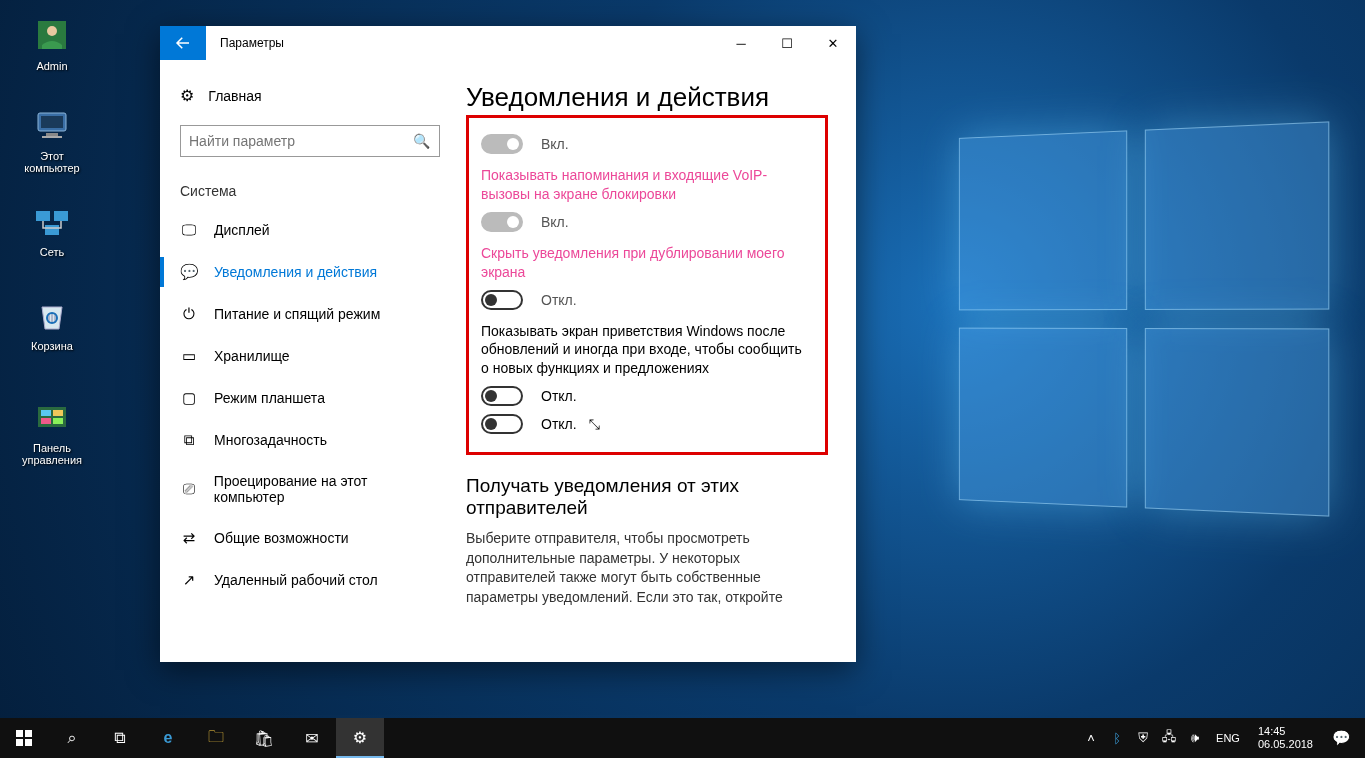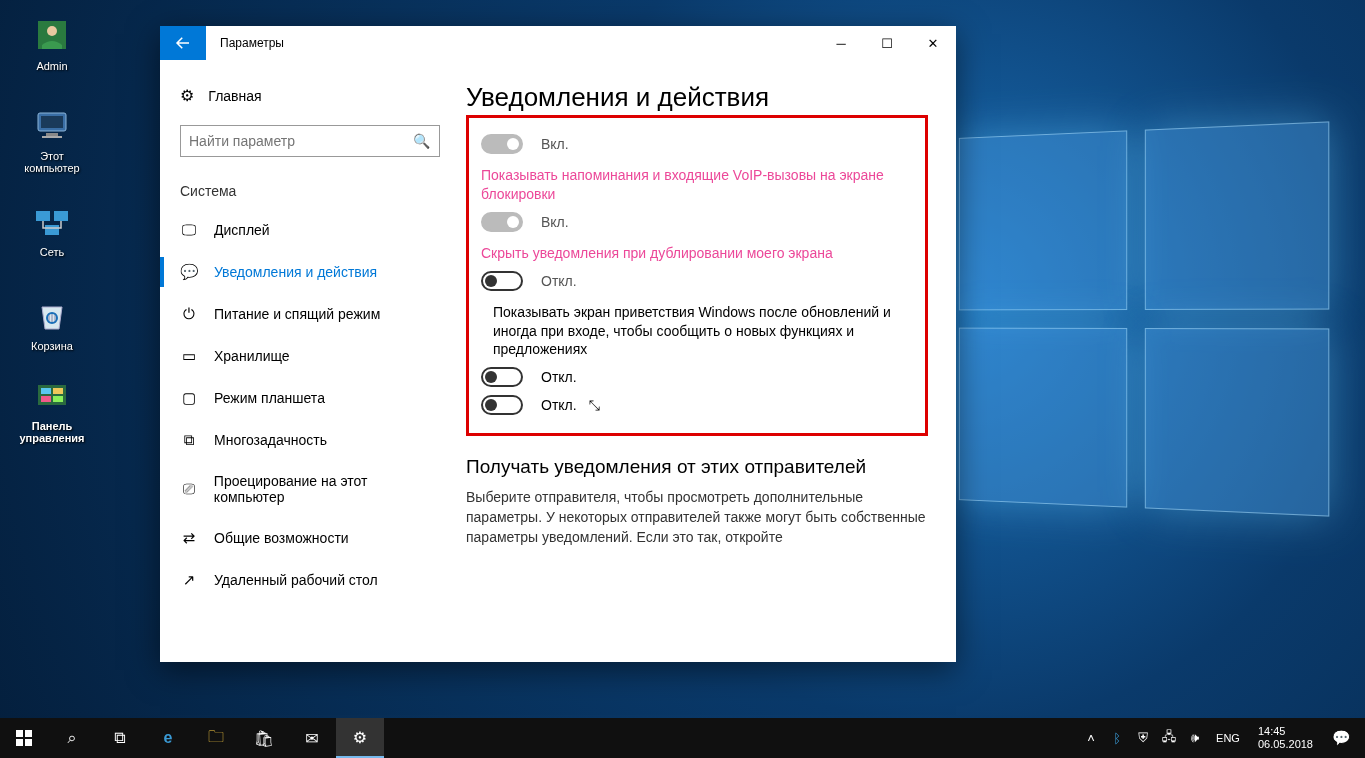--- a/index.html
+++ b/index.html
@@ -8,21 +8,21 @@
 
 
 .bg-logo { position: absolute; right: 40px; top: 130px; display: grid; grid-template-columns: 180px 180px; grid-template-rows: 180px 180px; gap: 18px; transform: perspective(900px) rotateY(-12deg); }
 .bg-logo div { background: rgba(90,180,255,0.35); border: 1px solid rgba(180,230,255,0.5); box-shadow: 0 0 40px rgba(100,200,255,0.4); }
 
 
 .desktop-icon { position: absolute; width: 76px; text-align: center; color: #fff; font-size: 11px; text-shadow: 1px 1px 2px #000; cursor: pointer; }
 .desktop-icon .ico { width: 42px; height: 42px; margin: 0 auto 4px; display: flex; align-items: center; justify-content: center; font-size: 30px; }
 
 
-.window { position: absolute; left: 160px; top: 26px; width: 796px; height: 636px; background: #fff; box-shadow: 0 8px 30px rgba(0,0,0,0.5); display: flex; flex-direction: column; }
+.window { position: absolute; left: 160px; top: 26px; width: 696px; height: 636px; background: #fff; box-shadow: 0 8px 30px rgba(0,0,0,0.5); display: flex; flex-direction: column; }
 .titlebar { height: 34px; display: flex; align-items: stretch; background: #fff; }
 .back-btn { width: 46px; background: #0078d7; color: #fff; display: flex; align-items: center; justify-content: center; font-size: 18px; cursor: pointer; }
 .title-text { flex: 1; display: flex; align-items: center; padding-left: 14px; font-size: 12px; color: #000; }
 .win-btn { width: 46px; display: flex; align-items: center; justify-content: center; font-size: 13px; color: #000; cursor: pointer; }
 
 .window-body { flex: 1; display: flex; overflow: hidden; }
 
 .sidebar { width: 300px; padding: 18px 0 0 0; overflow-y: auto; }
 .home-row { display: flex; align-items: center; gap: 14px; padding: 8px 20px; font-size: 14px; cursor: pointer; }
 .home-row .gear { font-size: 16px; }
@@ -32,21 +32,21 @@
 .section-label { padding: 8px 20px 10px; font-size: 14px; color: #333; }
 .nav-item { display: flex; align-items: center; gap: 16px; padding: 12px 20px; font-size: 14px; color: #000; cursor: pointer; position: relative; }
 .nav-item.active { color: #0078d7; }
 .nav-item.active::before { content: ""; position: absolute; left: 0; top: 6px; bottom: 6px; width: 4px; background: #0078d7; }
 .nav-item .nico { width: 18px; text-align: center; font-size: 15px; }
 
 .content { flex: 1; padding: 22px 28px 0 6px; overflow: hidden; color: #000; }
 .page-title { font-size: 26px; font-weight: 400; margin-bottom: 4px; }
 .hl-box { border: 3px solid #d00; padding: 8px 12px 18px 12px; margin-top: -2px; }
 .setting-label { font-size: 14px; color: #ec4899; margin-top: 12px; line-height: 1.35; }
-.setting-label.dark { color: #000; margin-left: 12px; }
+.setting-label.dark { color: #000; }
 .setting-label.cut { color: #aaa; margin-top: 0; }
 .toggle-row { display: flex; align-items: center; gap: 18px; margin-top: 8px; }
 .toggle { width: 42px; height: 20px; border-radius: 10px; border: 2px solid #333; position: relative; cursor: pointer; background: #fff; }
 .toggle::after { content: ""; position: absolute; width: 12px; height: 12px; border-radius: 50%; background: #333; top: 2px; left: 2px; }
 .toggle.disabled { border-color: #aaa; }
 .toggle.disabled::after { background: #aaa; }
 .toggle.on { background: #0078d7; border-color: #0078d7; }
 .toggle.on::after { background: #fff; left: auto; right: 2px; }
 .toggle.on.disabled { background: #bbb; border-color: #bbb; }
 .toggle-state { font-size: 14px; color: #555; }
@@ -114,21 +114,21 @@
 <div class="desktop-icon" style="left:14px; top:294px;">
   <div class="ico">
       <svg width="40" height="40" viewBox="0 0 40 40">
         <path d="M10 12 L30 12 L27 34 L13 34 Z" fill="#d8e8f0" stroke="#aac" stroke-width="1"></path>
         <path d="M17 18 L17 28 M20 18 L20 28 M23 18 L23 28" stroke="#88a" stroke-width="1"></path>
         <circle cx="20" cy="23" r="5" fill="none" stroke="#1a6fb8" stroke-width="2"></circle>
       </svg>
     </div>
   <span>Корзина</span>
 </div>
-<div class="desktop-icon" style="left:14px; top:374px;font-weight:bold;">
+<div class="desktop-icon" style="left:14px; top:396px;">
   <div class="ico">
       <svg width="40" height="40" viewBox="0 0 40 40">
         <rect x="6" y="10" width="28" height="20" fill="#2a6a3f"></rect>
         <rect x="9" y="13" width="10" height="6" fill="#5ac8f0"></rect>
         <rect x="21" y="13" width="10" height="6" fill="#f0c85a"></rect>
         <rect x="9" y="21" width="10" height="6" fill="#f05a8a"></rect>
         <rect x="21" y="21" width="10" height="6" fill="#8af05a"></rect>
       </svg>
     </div>
   <span>Панель управления</span>

